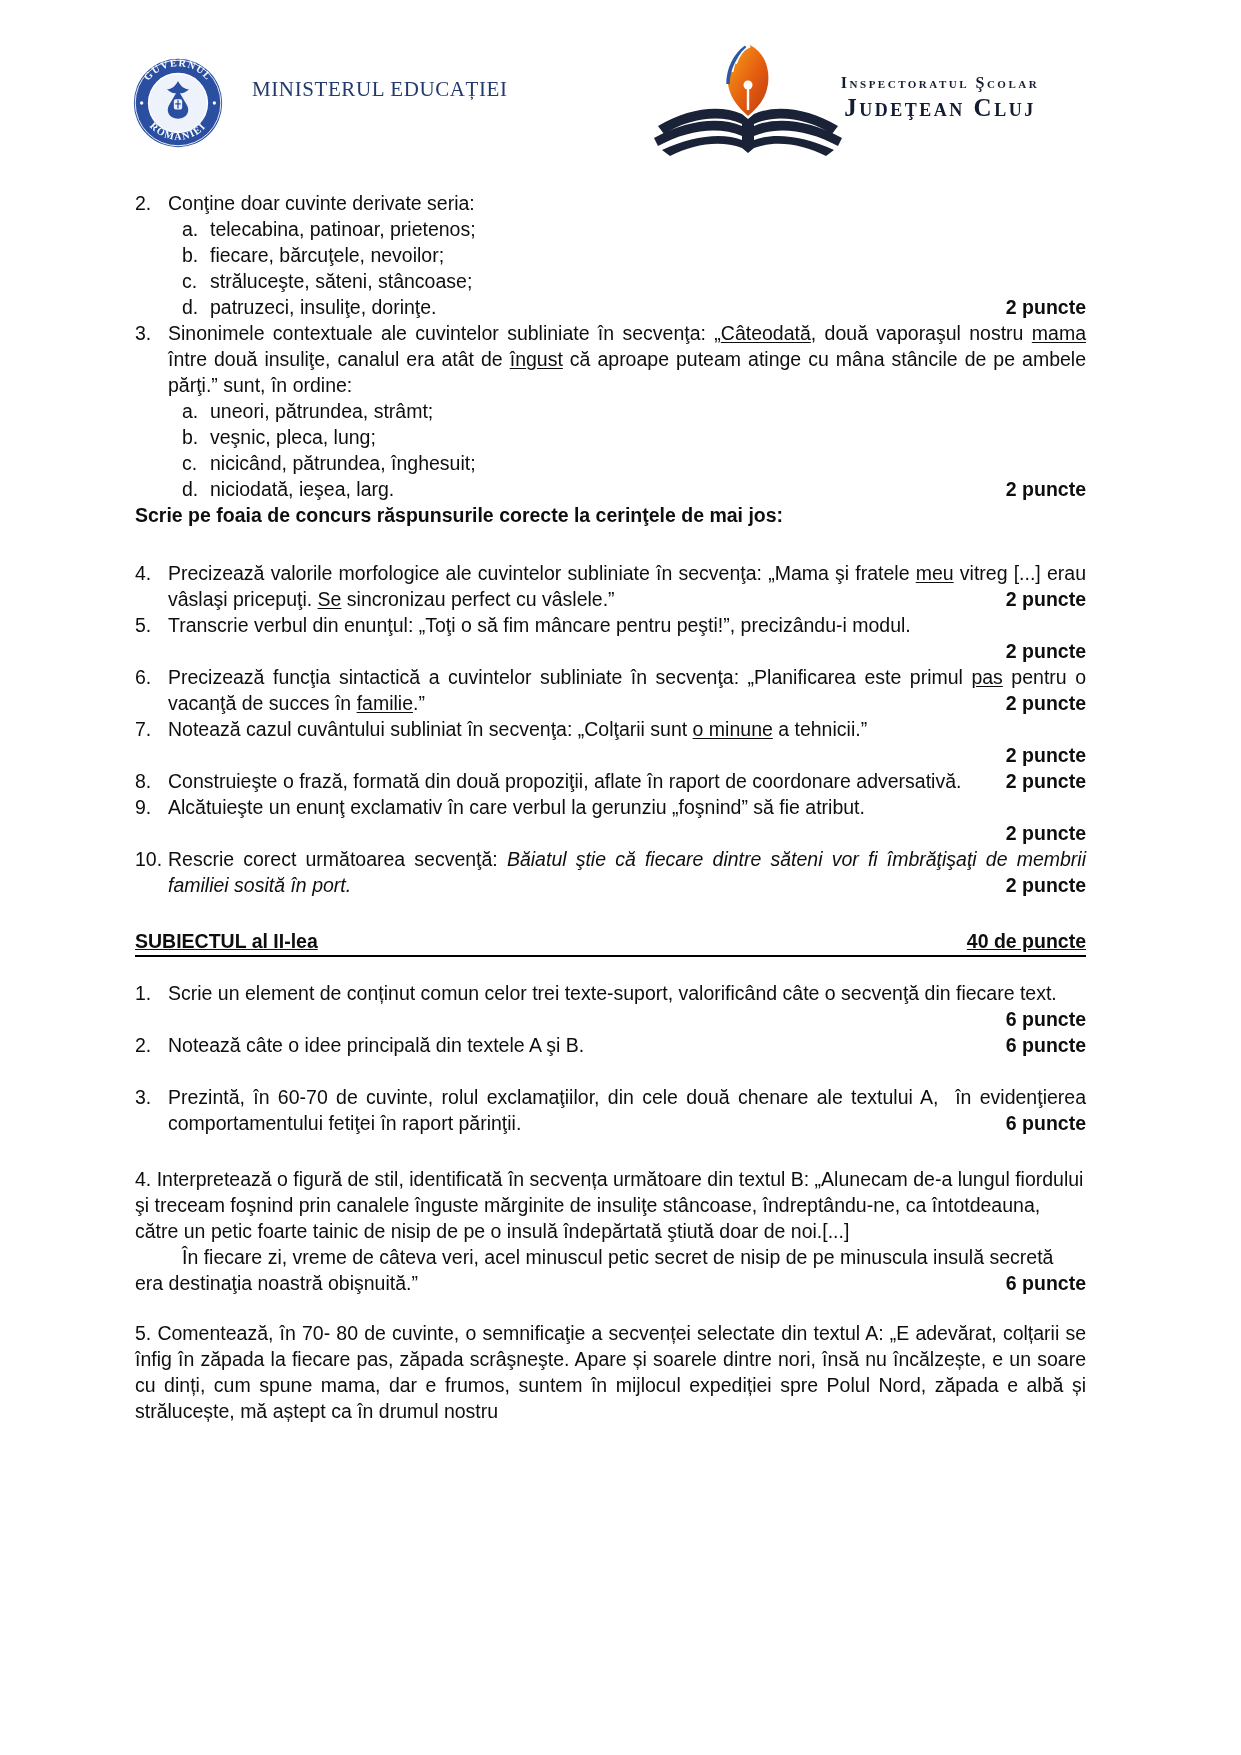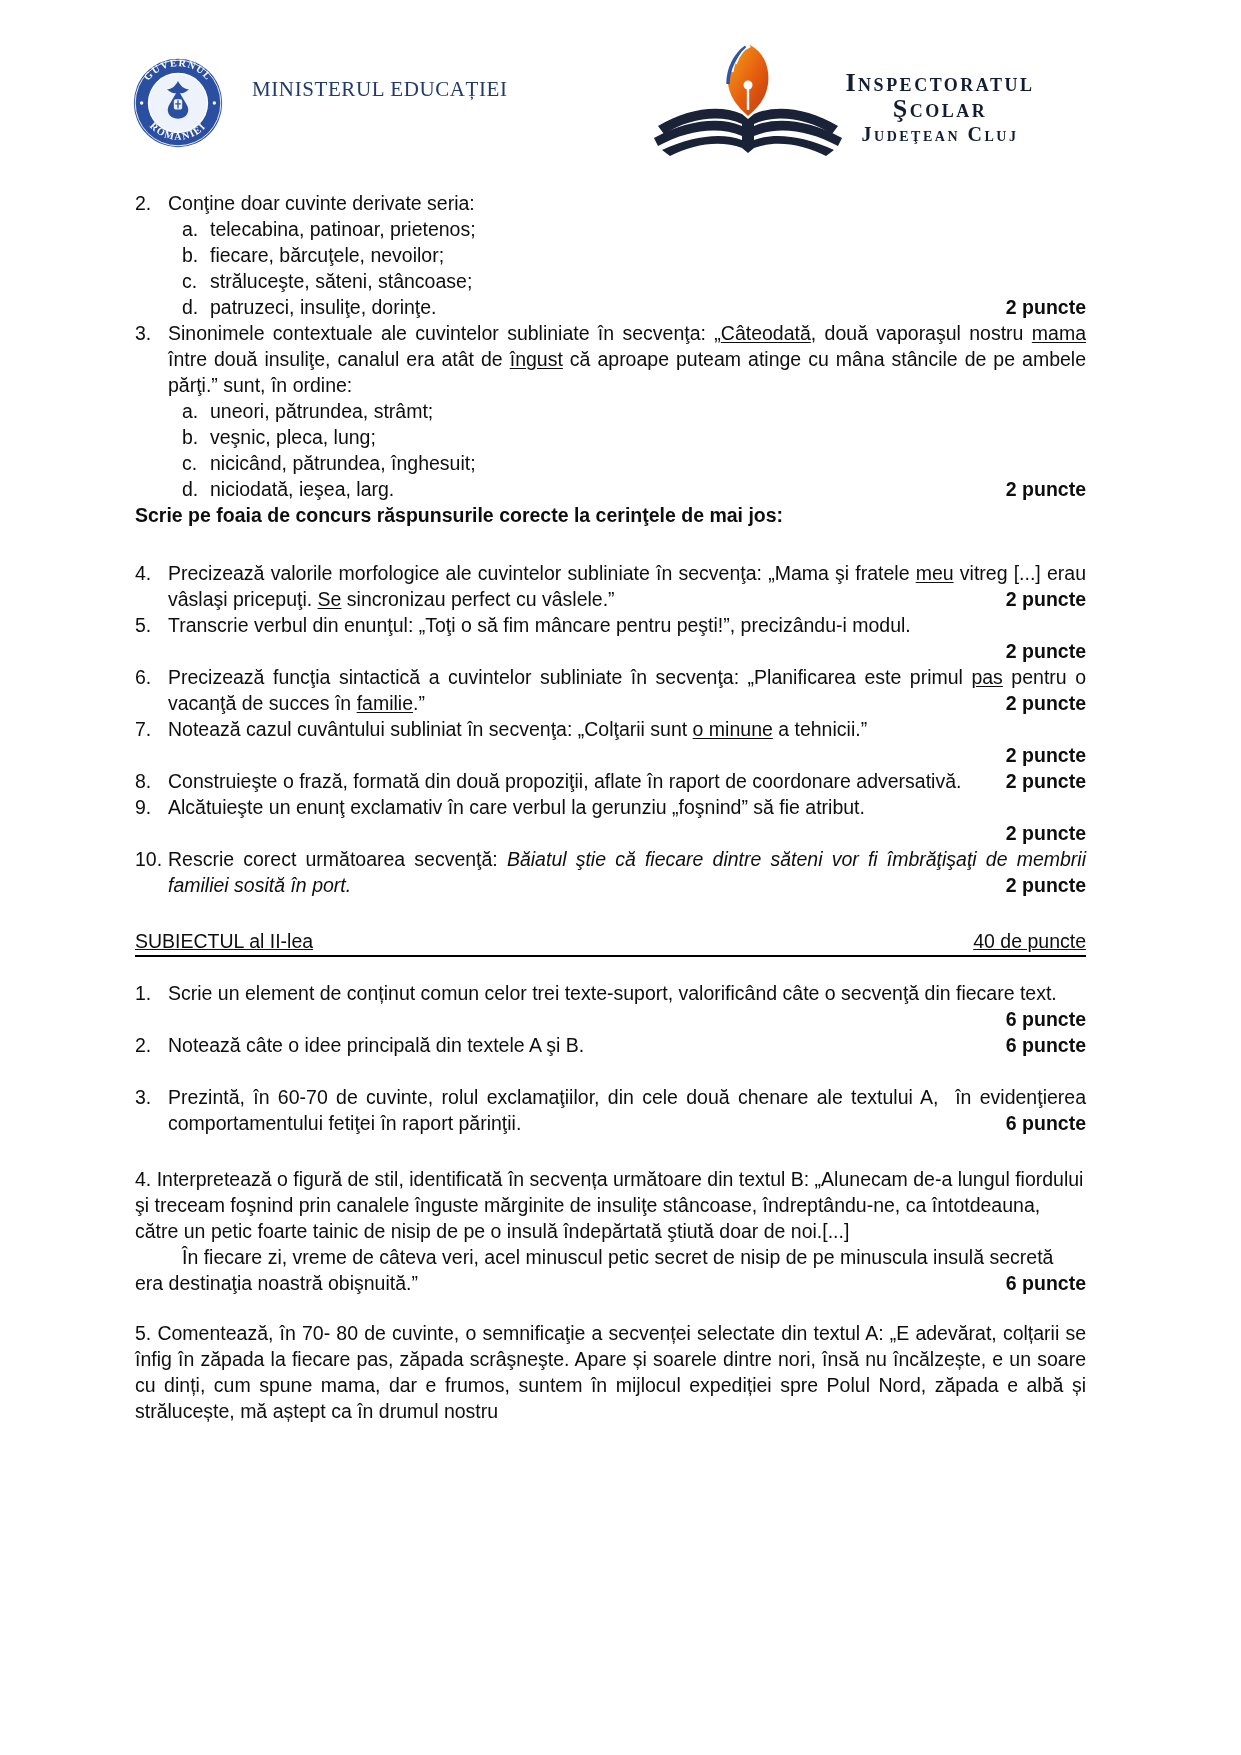--- a/index.html
+++ b/index.html
@@ -18,38 +18,38 @@
     position:absolute;left:252px;top:76px;
     font-family:"Liberation Serif",serif;
     font-size:21px;letter-spacing:.6px;color:#223a6b;
   }
   .insp-logo{position:absolute;left:648px;top:42px;}
   .insp-text{
     position:absolute;left:795px;top:70px;width:290px;text-align:center;
     font-family:"Liberation Serif",serif;font-weight:700;color:#131c33;
     font-variant:small-caps;
   }
-  .insp-text .l1{font-size:26px;letter-spacing:2.5px;line-height:26px;}
-  .insp-text .l2{font-size:20px;letter-spacing:2.5px;line-height:24px;}
+  .insp-text .l1{font-size:16px;letter-spacing:2.5px;line-height:26px;}
+  .insp-text .l2{font-size:25px;letter-spacing:2.5px;line-height:24px;}
   
   .col{position:absolute;left:135px;top:190px;width:951px;}
   .item{display:flex;}
   .item > .num{flex:0 0 33px;}
   .item > .content{flex:1;text-align:justify;}
   .opt{display:flex;padding-left:47px;}
   .opt > .num{flex:0 0 28px;}
   .opt > .content{flex:1;}
   .points{font-weight:700;}
   .fr{float:right;}
   .points-line{text-align:right;font-weight:700;}
   .u{text-decoration:underline;text-underline-offset:2px;}
   .i{font-style:italic;}
   .boldline{font-weight:700;}
   .subj-row{
-    display:flex;justify-content:space-between;font-weight:400;
+    display:flex;justify-content:space-between;font-weight:700;
     border-bottom:2px solid #000;padding-bottom:1px;margin-top:30px;
   }
   .subj-row .t{text-decoration:underline;}
   .instr2{font-weight:700;margin-top:26px;text-align:justify;}
   .para{text-align:justify;}
   .para.noj{text-align:left;}
   .ind{text-indent:47px;}
   #task-4{margin-top:32px;}
   #s2-instr{margin-top:26px;}
   #s2-item-1{margin-top:23px;}

